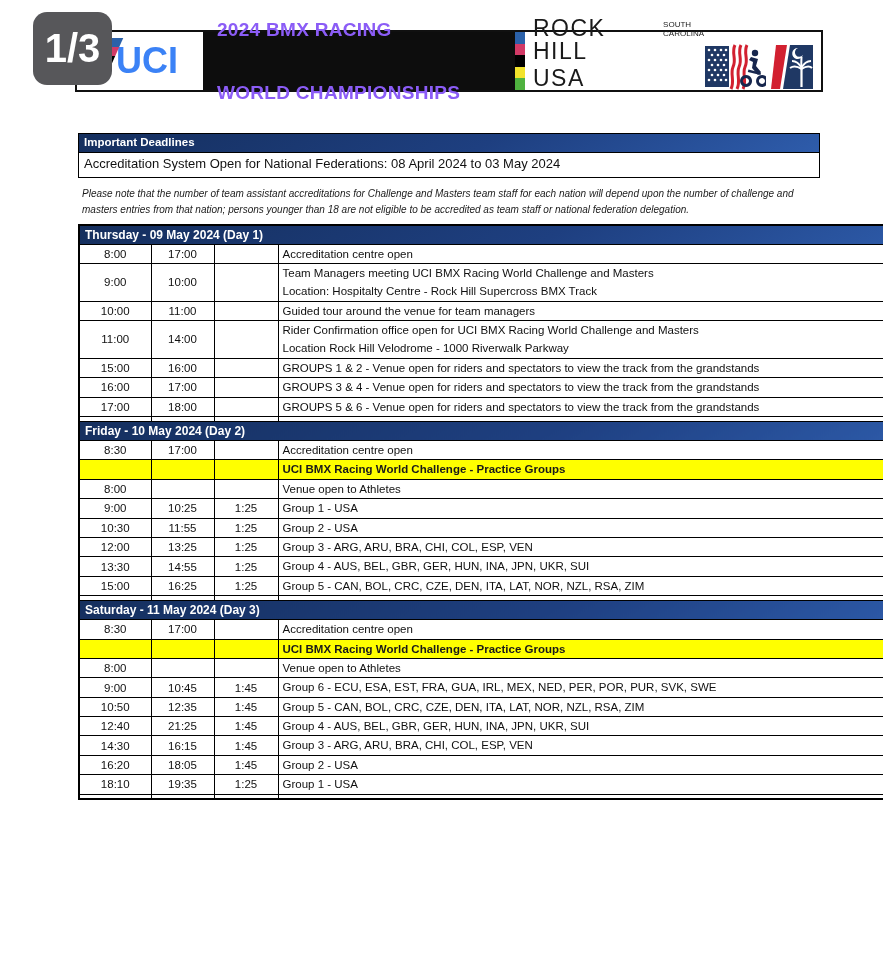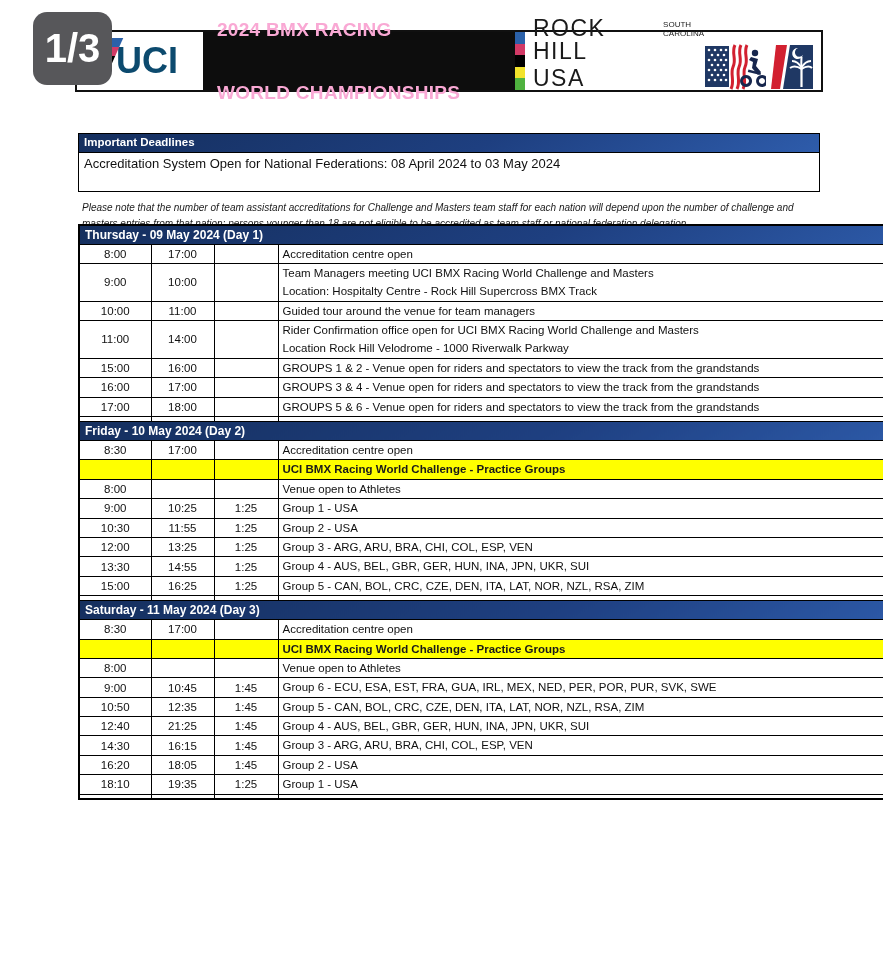--- a/index.html
+++ b/index.html
@@ -11,39 +11,39 @@
     background:#57575a; border-radius:14px; color:#fff; font-size:40px; font-weight:700;
     display:flex; align-items:center; justify-content:center; z-index:10; }
 
   
   .banner { position:absolute; left:75px; top:30px; width:748px; height:62px;
     border:2px solid #101010; display:flex; background:#fff; }
   .uci-area { width:126px; display:flex; align-items:center; background:#fff; overflow:hidden; }
   .uci-stripes { width:24px; height:46px; margin-left:12px; transform:skewX(-24deg);
     display:flex; flex-direction:column; flex-shrink:0; }
   .uci-stripes span { flex:1; }
-  .uci-word { font-size:36px; font-weight:700; color:#0c4a6e; line-height:1; margin-left:3px; }
-  .title-area { width:312px; background:#0d0d0d; color:#f9a8d4; display:flex; flex-direction:column;
+  .uci-word { font-size:36px; font-weight:700; color:#3b82f6; line-height:1; margin-left:3px; }
+  .title-area { width:312px; background:#0d0d0d; color:#8b5cf6; display:flex; flex-direction:column;
     justify-content:center; padding-left:14px; font-weight:700; font-size:19px; line-height:1.22;
     letter-spacing:.3px;gap:40px; }
   .rainbow-strip { width:10px; display:flex; flex-direction:column; }
   .rainbow-strip span { flex:1; }
   .host-area { flex:1; display:flex; align-items:flex-end; background:#fff; padding-left:8px; }
   .host-line1 { display:flex; align-items:flex-start; gap:7px; }
   .host-city { font-size:23px; letter-spacing:1.5px; color:#1a1a1a; line-height:1; }
   .host-state { font-size:8px; line-height:1.15; color:#1a1a1a; margin-top:3px; }
   .host-country { font-size:23px; letter-spacing:1.5px; color:#1a1a1a; line-height:1; margin-top:4px; }
   .flags { margin-left:auto; margin-right:8px; display:flex; align-items:center; gap:5px; }
 
   
   .deadlines { position:absolute; left:78px; top:133px; width:742px; }
   .dl-bar { height:20px; line-height:17px; color:#fff; font-weight:700; font-size:11.5px;
     padding-left:5px; border:1px solid #000;
     background:linear-gradient(150deg,#152f5e 0%,#1e3f80 55%,#2e5cab 100%); }
-  .dl-box { height:39px; line-height:22px; border:1px solid #000; border-top:none;
+  .dl-box { height:25px; line-height:22px; border:1px solid #000; border-top:none;
     font-size:13px; padding-left:5px; background:#fff; }
   .dl-note { margin-top:8px; padding-left:4px; font-style:italic; font-size:10px;
     line-height:1.6; color:#1a1a1a; max-width:738px; }
 
   
   .schedule { position:absolute; left:78px; top:224px; width:862px;
     border-collapse:collapse; table-layout:fixed; font-size:11.5px; color:#101010;
     border:2px solid #000; }
   .schedule td { border:1px solid #000; height:18px; padding:0; background:#fff; }
   .schedule tr.day-header td { color:#fff; font-weight:700; font-size:12px; padding-left:5px;

